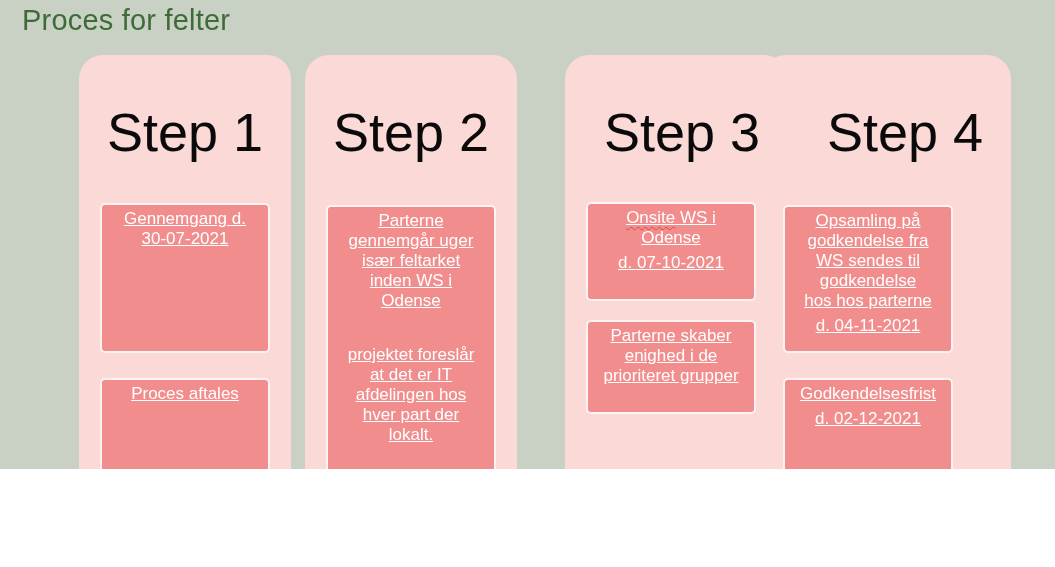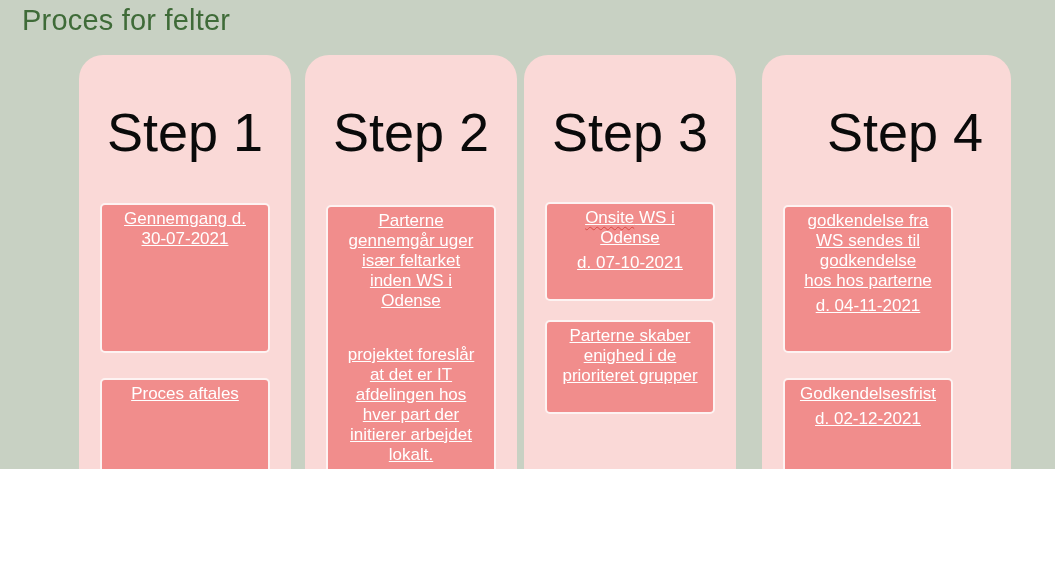--- a/index.html
+++ b/index.html
@@ -24,21 +24,21 @@
   .column {
     position: absolute;
     top: 55px;
     width: 212px;
     height: 495px;
     background: var(--column-background, #fad9d7);
     border-radius: 24px;
   }
   .col-1 { left: 79px; }
   .col-2 { left: 305px; }
-  .col-3 { left: 524px; }
+  .col-3 { left: 565px; padding-left: 11px; }
   .col-4 { left: 762px; padding-left: 37px; }
   .step-heading {
     margin: 10px;
     padding-top: 38px;
     text-align: center;
     font-size: 54px;
     line-height: 58px;
     font-weight: 400;
     color: var(--step-text, #0a0a0a);
   }
@@ -107,21 +107,20 @@
           <span class="line">gennemgår uger</span>
           <span class="line">især feltarket</span>
           <span class="line">inden WS i</span>
           <span class="line">Odense</span>
         </p>
         <p>
           <span class="line">projektet foreslår</span>
           <span class="line">at det er IT</span>
           <span class="line">afdelingen hos</span>
           <span class="line">hver part der</span>
-          <span class="line">initierer arbejdet</span>
           <span class="line">lokalt.</span>
         </p>
         <p>
           <span class="line">Næsten 6 uger</span>
         </p>
       </div>
     </div>
   </div>
 
   <div class="column col-3">
@@ -146,20 +145,21 @@
         </p>
       </div>
     </div>
   </div>
 
   <div class="column col-4">
     <div class="step-heading">Step 4</div>
     <div class="box" style="top:150px;height:148px">
       <div class="box-text">
         <p>
+          <span class="line">Opsamling på</span>
           <span class="line">godkendelse fra</span>
           <span class="line">WS sendes til</span>
           <span class="line">godkendelse</span>
           <span class="line">hos hos parterne</span>
         </p>
         <p>
           <span class="line">d. 04-11-2021</span>
         </p>
       </div>
     </div>

